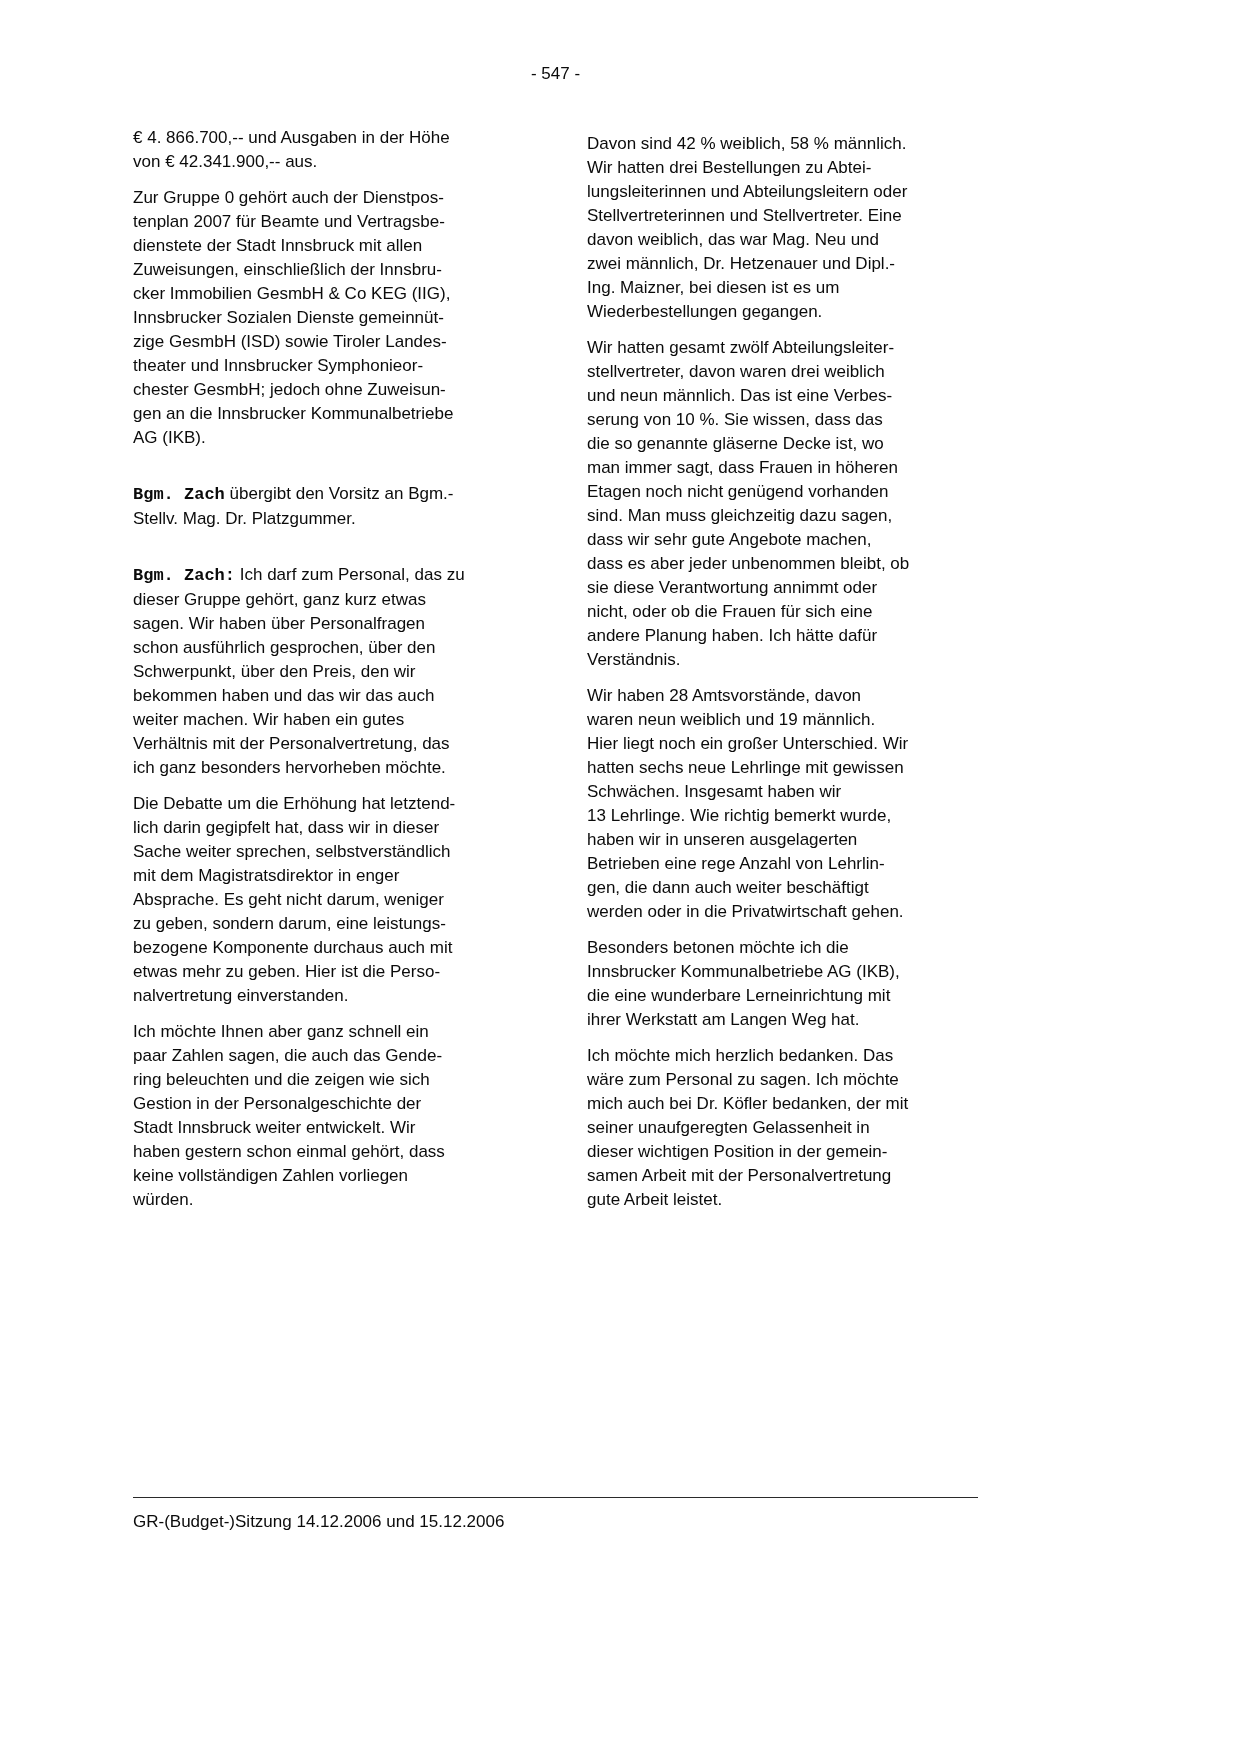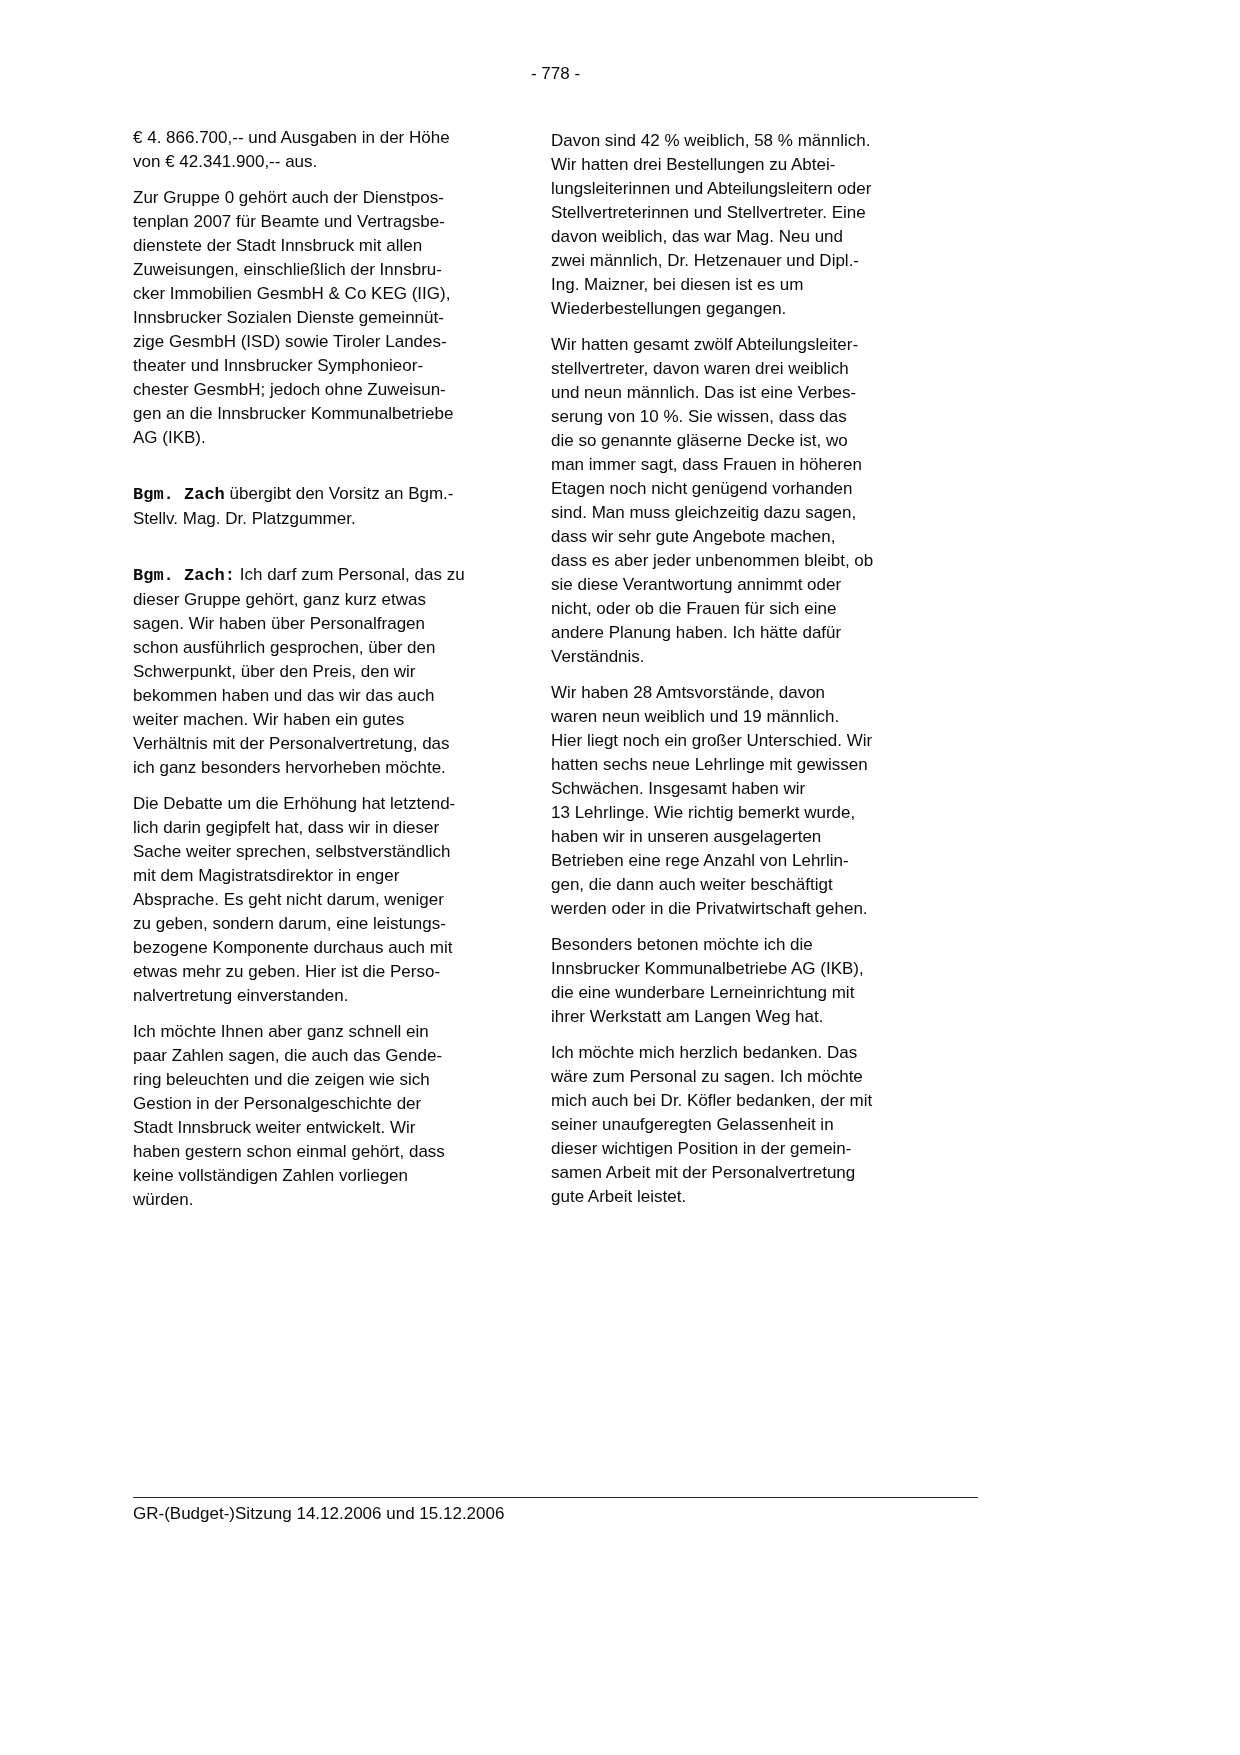--- a/index.html
+++ b/index.html
@@ -21,22 +21,22 @@
     text-align: center;
     font-size: 17px;
     line-height: 24px;
   }
   .content {
     position: absolute;
     top: 126px;
     left: 133px;
     width: 845px;
     display: flex;
-    gap: 28px;
-    align-items: center;
+    gap: 64px;
+    align-items: flex-end;
   }
   .column {
     width: 390px;
     flex: 0 0 390px;
   }
   p.para {
     margin: 0 0 12px 0;
     font-size: 17px;
     line-height: 24px;
     text-align: left;
@@ -44,31 +44,31 @@
   p.gap-large {
     margin-top: 32px;
   }
   b { font-weight: bold; font-family: Liberation Mono, monospace; }
   .footer {
     position: absolute;
     left: 133px;
     top: 1497px;
     width: 845px;
     border-top: 1.5px solid #2a2a2a;
-    padding-top: 4px;
+    padding-top: 12px;
     font-size: 17px;
     line-height: 24px;
   }
 </style>
 </head>
 <body>
 
 <div class="page">
 
-  <div class="page-number">- 778 -</div>
+  <div class="page-number">- 547 -</div>
 
   <div class="content">
     <div class="column" id="left-column">
         <p class="para">€ 4. 866.700,-- und Ausgaben in der Höhe<br>von € 42.341.900,-- aus.</p>
         <p class="para">Zur Gruppe 0 gehört auch der Dienstpos-<br>tenplan 2007 für Beamte und Vertragsbe-<br>dienstete der Stadt Innsbruck mit allen<br>Zuweisungen, einschließlich der Innsbru-<br>cker Immobilien GesmbH &amp; Co KEG (IIG),<br>Innsbrucker Sozialen Dienste gemeinnüt-<br>zige GesmbH (ISD) sowie Tiroler Landes-<br>theater und Innsbrucker Symphonieor-<br>chester GesmbH; jedoch ohne Zuweisun-<br>gen an die Innsbrucker Kommunalbetriebe<br>AG (IKB).</p>
         <p class="para gap-large"><b>Bgm. Zach</b> übergibt den Vorsitz an Bgm.-<br>Stellv. Mag. Dr. Platzgummer.</p>
         <p class="para gap-large"><b>Bgm. Zach:</b> Ich darf zum Personal, das zu<br>dieser Gruppe gehört, ganz kurz etwas<br>sagen. Wir haben über Personalfragen<br>schon ausführlich gesprochen, über den<br>Schwerpunkt, über den Preis, den wir<br>bekommen haben und das wir das auch<br>weiter machen. Wir haben ein gutes<br>Verhältnis mit der Personalvertretung, das<br>ich ganz besonders hervorheben möchte.</p>
         <p class="para">Die Debatte um die Erhöhung hat letztend-<br>lich darin gegipfelt hat, dass wir in dieser<br>Sache weiter sprechen, selbstverständlich<br>mit dem Magistratsdirektor in enger<br>Absprache. Es geht nicht darum, weniger<br>zu geben, sondern darum, eine leistungs-<br>bezogene Komponente durchaus auch mit<br>etwas mehr zu geben. Hier ist die Perso-<br>nalvertretung einverstanden.</p>
         <p class="para">Ich möchte Ihnen aber ganz schnell ein<br>paar Zahlen sagen, die auch das Gende-<br>ring beleuchten und die zeigen wie sich<br>Gestion in der Personalgeschichte der<br>Stadt Innsbruck weiter entwickelt. Wir<br>haben gestern schon einmal gehört, dass<br>keine vollständigen Zahlen vorliegen<br>würden.</p>
       </div>

